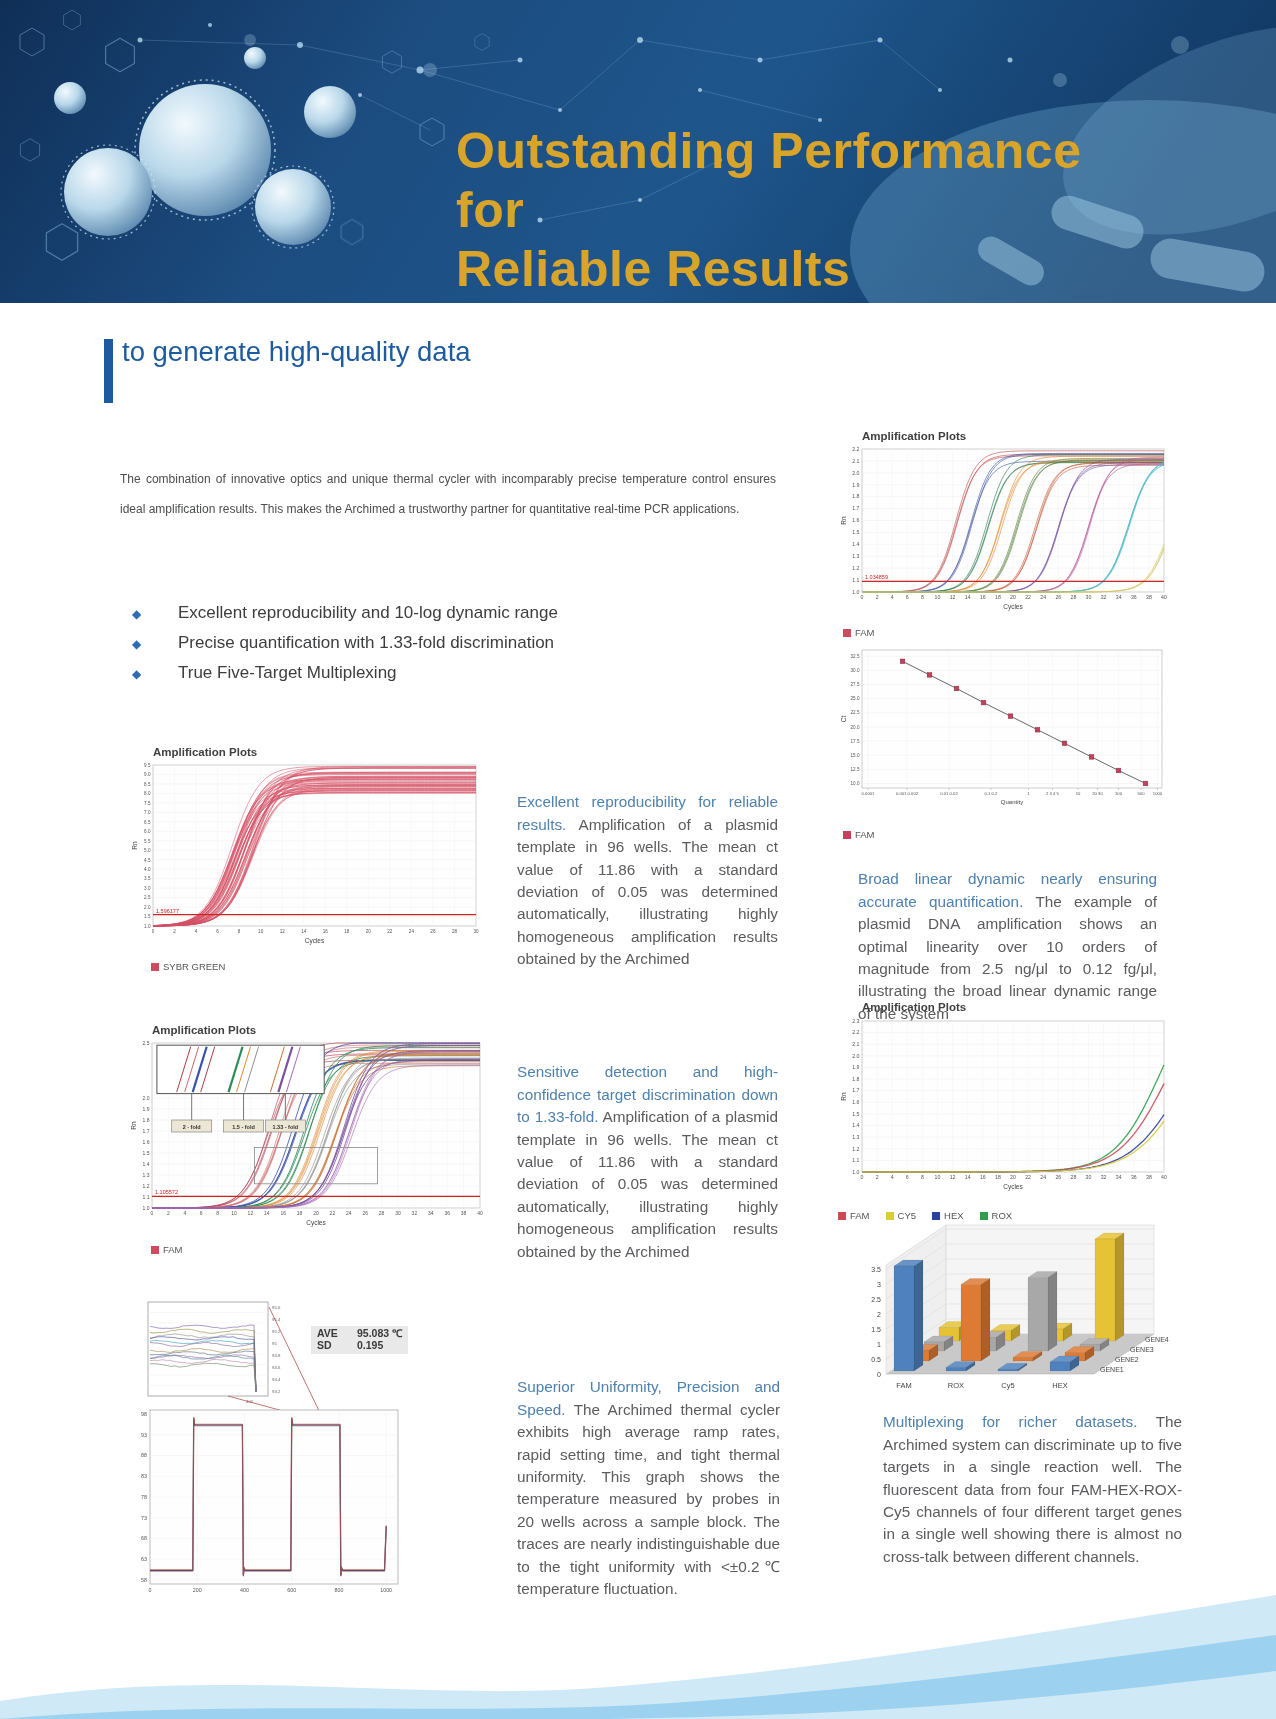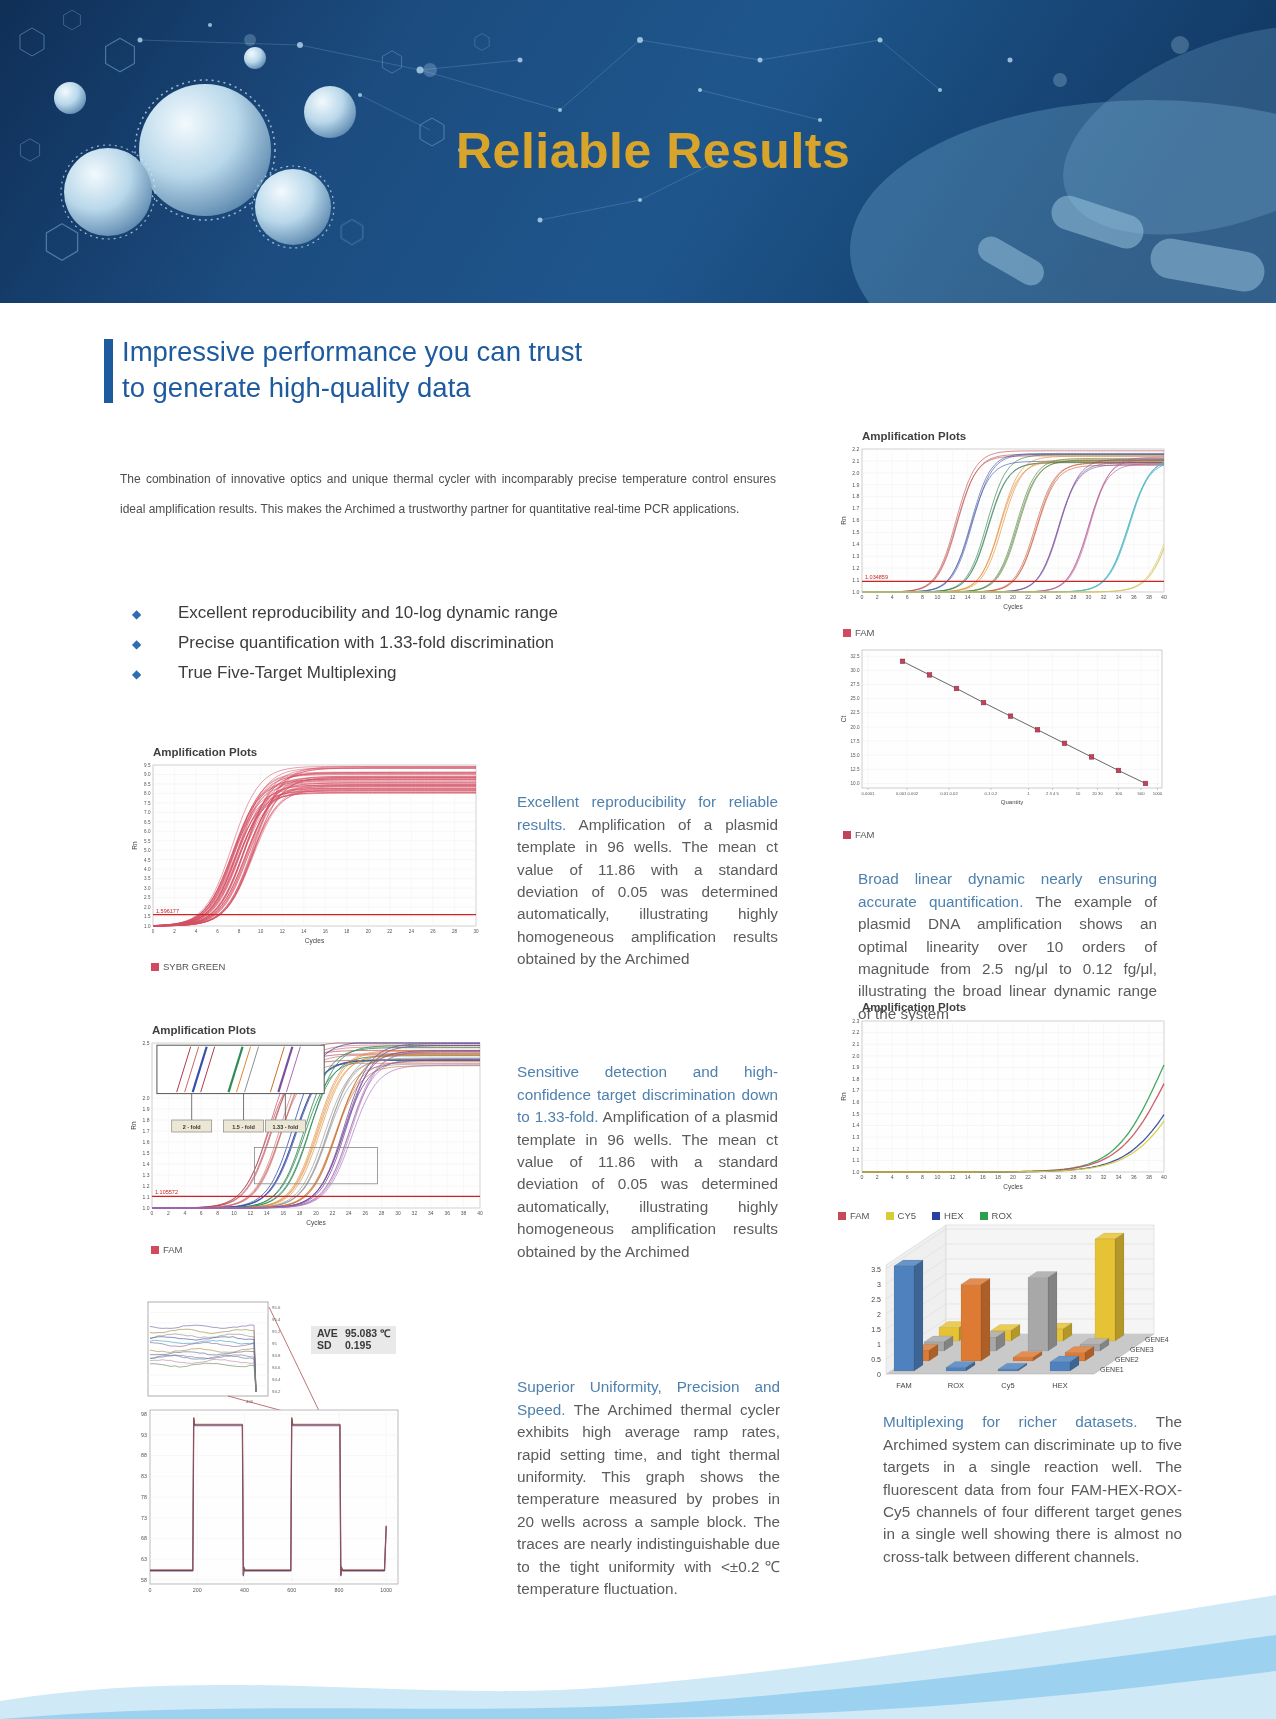--- a/index.html
+++ b/index.html
@@ -27,21 +27,21 @@
   .legend{position:absolute;display:flex;gap:16px;font-size:9.5px;color:#555;align-items:center;}
   .lg{display:flex;align-items:center;gap:4px;}
   .lg i{width:8px;height:8px;display:inline-block;}
   .lg em{font-style:normal;}
   
   .cap{position:absolute;font-size:15.3px;line-height:22.4px;text-align:justify;color:#5a5b5e;}
   .cap .lead{color:#4f81ae;}
   
   .avebox{background:#e9e9e9;padding:2px 6px 3px 6px;font-size:10.5px;font-weight:bold;
     color:#3a3a3a;line-height:11.5px;}
-  .avebox .row{display:flex;}
+  .avebox .row{display:flex;gap:12px;}
   .avebox .row span{display:inline-block;width:28px;}
   svg text{font-family:"Liberation Sans",sans-serif;}
 </style>
 </head>
 <body>
 
 <svg class="abs banner" width="1276" height="303">
   <defs>
     <linearGradient id="bgG" x1="0" y1="0" x2="1" y2="0.15">
       <stop offset="0" stop-color="#0f2f57"></stop>
@@ -121,26 +121,26 @@
     <circle cx="108" cy="192" r="44" fill="url(#sph)"></circle>
     <circle cx="108" cy="192" r="47" fill="none" stroke="#d8ecf8" stroke-width="1.2" stroke-dasharray="2 4" opacity="0.7"></circle>
     <circle cx="293" cy="207" r="38" fill="url(#sph)"></circle>
     <circle cx="293" cy="207" r="41" fill="none" stroke="#d8ecf8" stroke-width="1.2" stroke-dasharray="2 4" opacity="0.7"></circle>
     <circle cx="330" cy="112" r="26" fill="url(#sph)"></circle>
     <circle cx="70" cy="98" r="16" fill="url(#sph)"></circle>
     <circle cx="255" cy="58" r="11" fill="url(#sph)"></circle>
   </g>
 </svg>
 <div class="abs banner-title">
+  <div>Outstanding Performance for</div>
   <div>Reliable Results</div>
 </div>
 
 <div class="abs head-bar"></div>
 <div class="abs heading">
-  <div>Impressive performance you can trust</div>
   <div>to generate high-quality data</div>
 </div>
 
 <p class="abs intro">The combination of innovative optics and unique thermal cycler with incomparably precise temperature control ensures ideal amplification results. This makes the Archimed a trustworthy partner for quantitative real-time PCR applications.</p>
 <div class="abs bullets">
   <div class="bullet">
     <span class="dia">◆</span>
     <span>Excellent reproducibility and 10-log dynamic range</span>
   </div>
   <div class="bullet">

